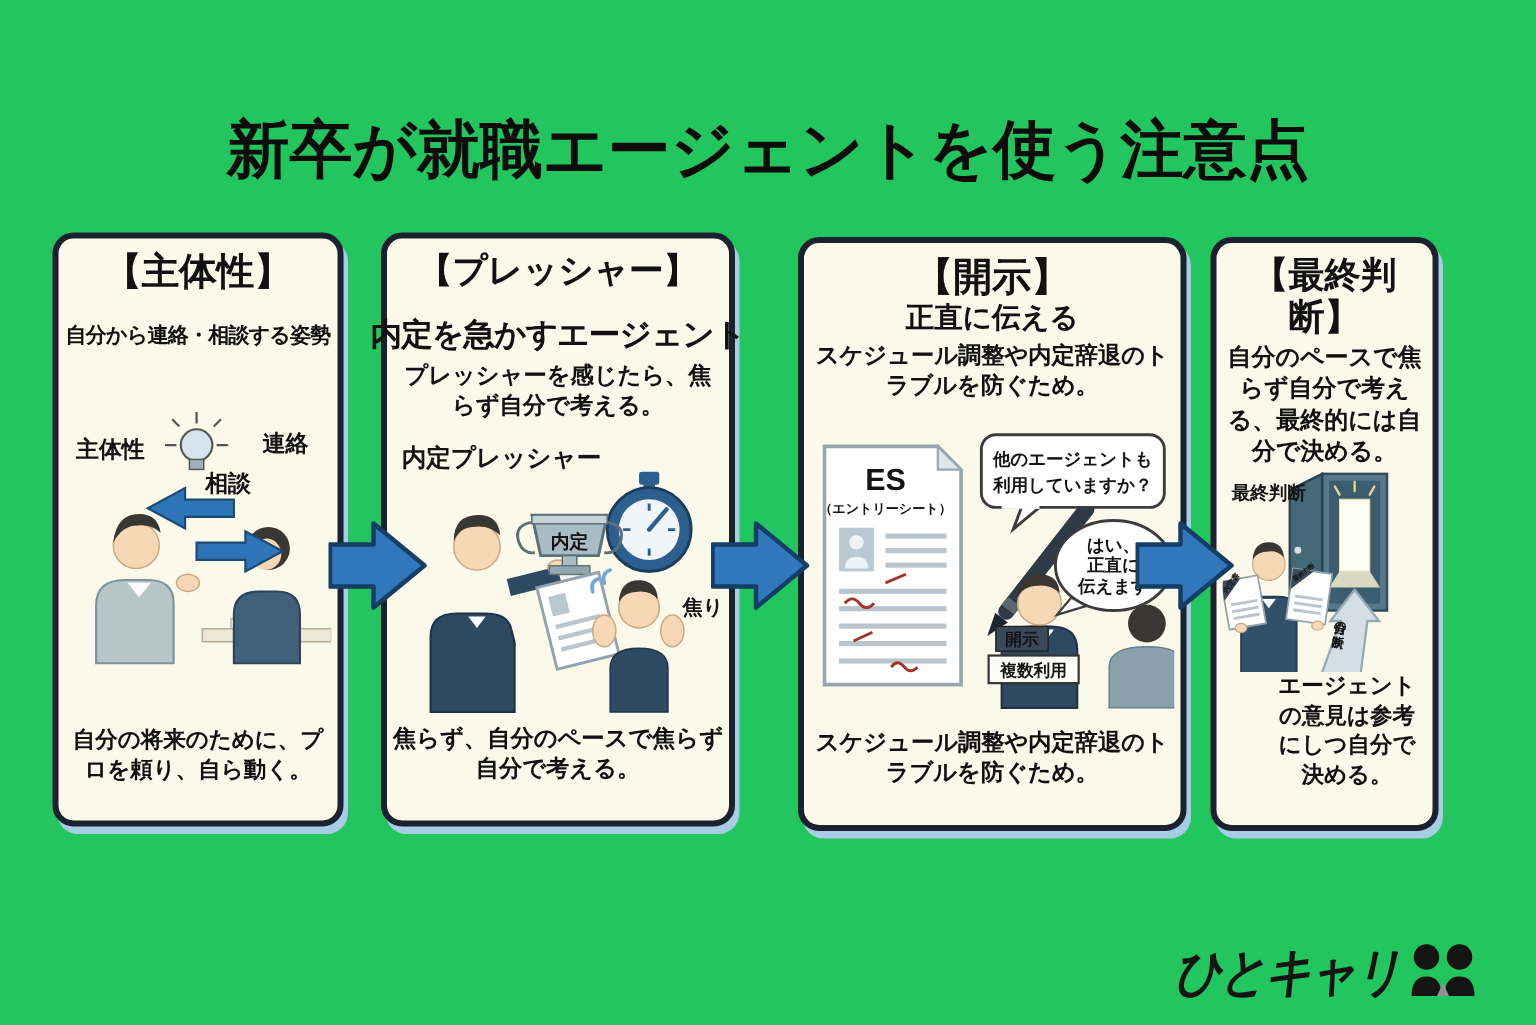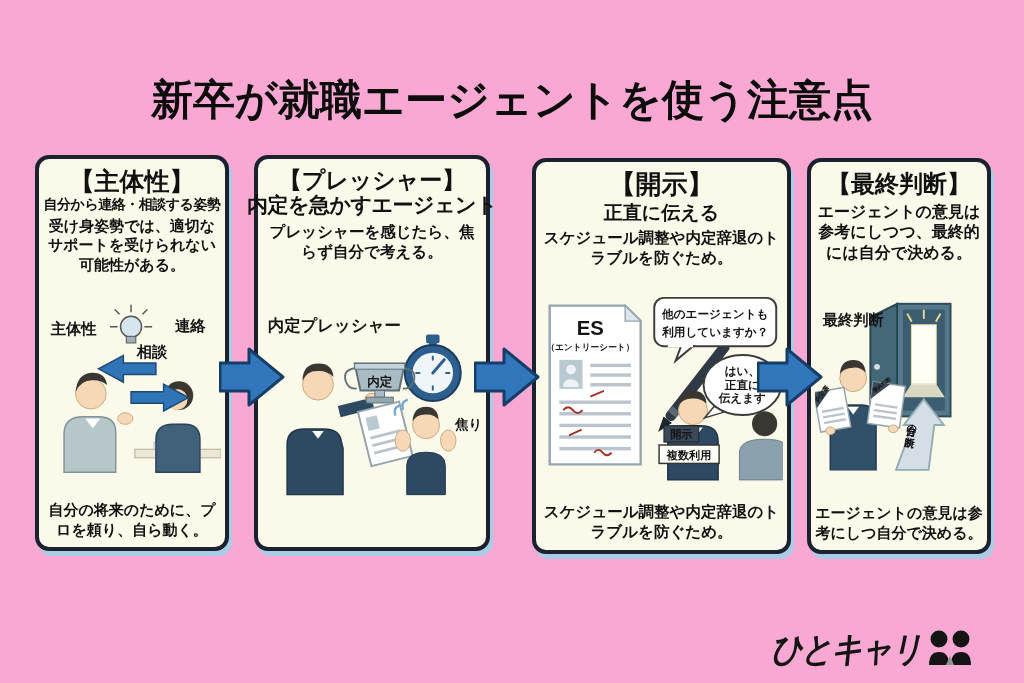--- a/index.html
+++ b/index.html
@@ -1,81 +1,80 @@
 <!DOCTYPE html>
 <html><head>
 <meta charset="utf-8">
 <style>
   * { margin:0; padding:0; box-sizing:border-box; }
   html,body { width:1024px; height:683px; }
   body { font-family:"Liberation Sans", sans-serif; }
-  .stage { position:relative; width:1024px; height:683px; background:#f9a8d4; overflow:hidden; }
+  .stage { position:relative; width:1024px; height:683px; background:#22c55e; overflow:hidden; }
 
   .main-title {
     position:absolute; top:72px; left:0; width:1024px;
     text-align:center; font-size:42px; font-weight:900; color:#0c0c0c;
     letter-spacing:0px;
   }
 
   .panel {
     position:absolute; height:396px;
     background:#fbf9e9; border:4px solid #1c2130; border-radius:14px;
     box-shadow:3px 5px 0 #a9cce6;
     display:flex; flex-direction:column; align-items:center;
-    padding:8px 4px 4px 4px; color:#111; text-align:center;
+    padding:8px 4px 20px 4px; color:#111; text-align:center;
   }
   .panel-1 { left:35px;  top:155px; width:194px; }
   .panel-2 { left:254px; top:155px; width:236px; }
   .panel-3 { left:532px; top:158px; width:259px; }
-  .panel-4 { left:807px; top:158px; width:184px; }
+  .panel-4 { left:807px; top:158px; width:152px; }
 
   .panel-header { font-weight:900; line-height:1.15; }
   .panel-1 .panel-header { font-size:25px; }
   .panel-2 .panel-header { font-size:23px; }
   .panel-3 .panel-header { font-size:26px; }
   .panel-4 .panel-header { font-size:24px; }
 
-  .panel-subtitle { font-weight:900; line-height:1.15; white-space:nowrap; }
+  .panel-subtitle { font-weight:900; line-height:1.15; white-space:nowrap;margin-top:19px; }
   .panel-1 .panel-subtitle { font-size:14px; letter-spacing:-0.5px; }
   .panel-2 .panel-subtitle { font-size:21px; letter-spacing:-0.5px; }
   .panel-3 .panel-subtitle { font-size:19px; margin-top:2px; }
   .panel-4 .panel-subtitle { font-size:21px; margin-top:2px; }
 
   .panel-body { font-weight:800; line-height:1.3; margin-top:4px; }
   .panel-1 .panel-body { font-size:15px; }
   .panel-2 .panel-body { font-size:15.5px; }
   .panel-3 .panel-body { font-size:15.5px; }
   .panel-4 .panel-body { font-size:16px; }
 
   .panel-illustration { flex:1; width:100%; display:flex; align-items:center; justify-content:center; overflow:hidden; }
   .panel-illustration svg { display:block; }
 
   .panel-footer { font-weight:800; line-height:1.3; margin-top:auto; padding-bottom:4px; }
   .panel-1 .panel-footer { font-size:15px; }
   .panel-2 .panel-footer { font-size:15.5px; }
   .panel-3 .panel-footer { font-size:15.5px; }
-  .panel-4 .panel-footer { font-size:15px; }
+  .panel-4 .panel-footer { font-size:15px;margin-left:30px; }
 
   .flow-arrow { position:absolute; top:346px; width:66px; height:62px; }
 
-  .logo { position:absolute; right:48px; bottom:8px; }
+  .logo { position:absolute; right:36px; bottom:8px; }
 
   .ill-text { font-family:"Liberation Sans", sans-serif; font-weight:800; fill:#141414; }
 </style>
 </head>
 <body>
 
 <div class="stage">
 
   <div class="main-title">新卒が就職エージェントを使う注意点</div>
 
   <div class="panel panel-1">
     <div class="panel-header">【主体性】</div>
     <div class="panel-subtitle">自分から連絡・相談する姿勢</div>
-    <div class="panel-body">受け身姿勢では、適切なサポートを受けられない可能性がある。</div>
     <div class="panel-illustration">
       <svg width="186" height="178" viewBox="0 0 186 178">
 
         <rect x="96" y="154" width="90" height="9" fill="#ece7d6" stroke="#b5ab93"></rect>
         <rect x="116" y="147" width="38" height="7" fill="#ffffff" stroke="#aab4ba"></rect>
 
         <g>
           <path d="M22 178 v-40 q0-18 20-18 h16 q18 0 18 16 v42 z" fill="#b7c6c8" stroke="#7e939a" stroke-width="1.5"></path>
           <path d="M44 122 l8 10 8-10 z" fill="#ffffff"></path>
           <circle cx="50" cy="96" r="16" fill="#f6d8b6" stroke="#c9a87f"></circle>
@@ -156,20 +155,21 @@
           <circle cx="170" cy="120" r="14" fill="#f6d8b6" stroke="#c9a87f"></circle>
           <path d="M156 116 q1-15 14-15 q12 0 13 13 q-6-6-14-5 q-9 0-13 7z" fill="#3a3632"></path>
           <ellipse cx="146" cy="136" rx="8" ry="11" fill="#f6d8b6" stroke="#c9a87f"></ellipse>
           <ellipse cx="193" cy="136" rx="8" ry="11" fill="#f6d8b6" stroke="#c9a87f"></ellipse>
         </g>
 
         <text x="6" y="22" class="ill-text" font-size="17">内定プレッシャー</text>
         <text x="200" y="124" class="ill-text" font-size="14">焦り</text>
       </svg>
     </div>
+    <div class="panel-footer">焦らず、自分のペースで焦らず自分で考える。</div>
   </div>
 
   <div class="panel panel-3">
     <div class="panel-header">【開示】</div>
     <div class="panel-subtitle">正直に伝える</div>
     <div class="panel-body">スケジュール調整や内定辞退のトラブルを防ぐため。</div>
     <div class="panel-illustration">
       <svg width="251" height="196" viewBox="0 0 251 196">
 
         <g>
@@ -234,21 +234,21 @@
           <rect x="123" y="160" width="62" height="19" fill="#fdfdf7" stroke="#333" stroke-width="1.5"></rect>
           <text x="154" y="174" class="ill-text" font-size="11.5" text-anchor="middle">複数利用</text>
         </g>
       </svg>
     </div>
     <div class="panel-footer">スケジュール調整や内定辞退のトラブルを防ぐため。</div>
   </div>
 
   <div class="panel panel-4">
     <div class="panel-header">【最終判断】</div>
-    <div class="panel-body">エージェントの意見は参考にしつつ、最終的には自分で決める。</div>
+    <div class="panel-body">自分のペースで焦らず自分で考える、最終的には自分で決める。</div>
     <div class="panel-illustration">
       <svg width="176" height="182" viewBox="0 0 176 182">
 
         <g>
           <rect x="86" y="8" width="56" height="118" fill="#57788a" stroke="#2e4b59" stroke-width="2"></rect>
           <rect x="92" y="14" width="44" height="106" fill="#3c5d6f"></rect>
           <path d="M101 26 l-4-7 M114 23 v-8 M127 26 l4-7" stroke="#e7d98f" stroke-width="2" stroke-linecap="round"></path>
           <rect x="101" y="30" width="26" height="62" fill="#fffef2" stroke="#e8dfa8"></rect>
           <polygon points="101,92 127,92 136,106 92,106" fill="#f4efd2" opacity="0.85"></polygon>
           <polygon points="86,8 58,22 58,136 86,126" fill="#446878" stroke="#27454f" stroke-width="2"></polygon>

